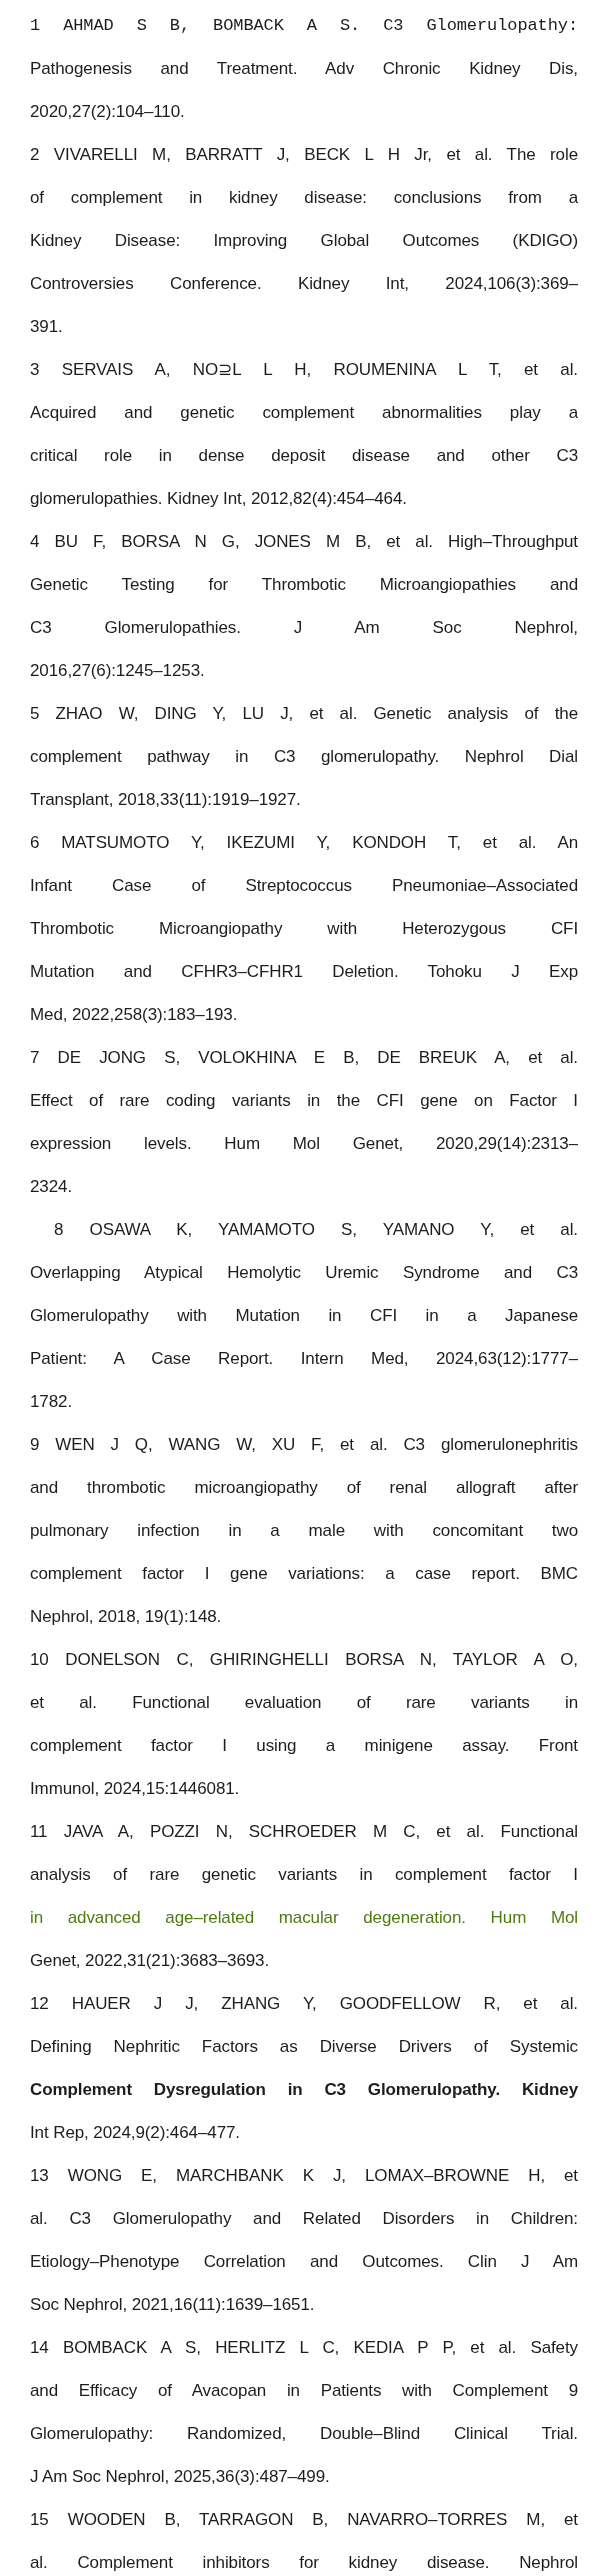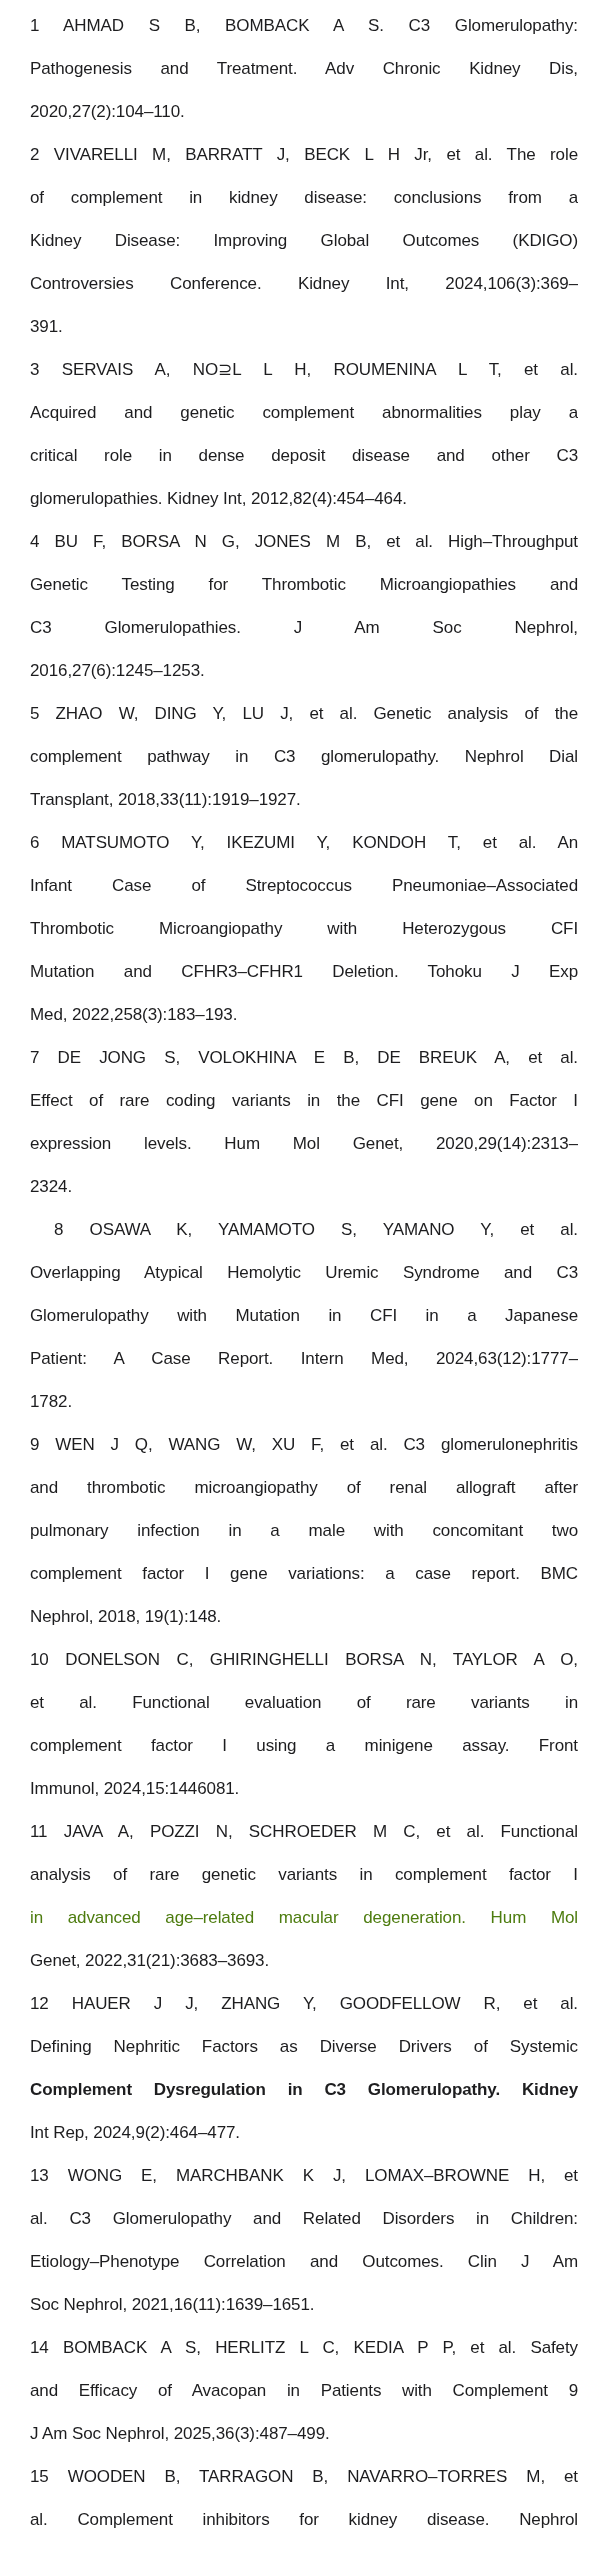--- a/index.html
+++ b/index.html
@@ -33,21 +33,21 @@
   }
   .line.last {
     text-align-last: left;
   }
 </style>
 </head>
 <body style="background: rgb(255, 255, 255);">
 
 <div class="doc" id="doc">
     <div class="reference">
-      <div class="line" style="color: rgb(29, 29, 31);">1 AHMAD S B, BOMBACK A S. C3 Glomerulopathy:</div>
+      <div class="line" style="color: rgb(29, 29, 31); font-family: Liberation Mono, monospace;">1 AHMAD S B, BOMBACK A S. C3 Glomerulopathy:</div>
       <div class="line" style="color: rgb(29, 29, 31);">Pathogenesis and Treatment. Adv Chronic Kidney Dis,</div>
       <div class="line last" style="color: rgb(29, 29, 31);">2020,27(2):104–110.</div>
     </div>
     <div class="reference">
       <div class="line" style="color: rgb(29, 29, 31);">2 VIVARELLI M, BARRATT J, BECK L H Jr, et al. The role</div>
       <div class="line" style="color: rgb(29, 29, 31);">of complement in kidney disease: conclusions from a</div>
       <div class="line" style="color: rgb(29, 29, 31);">Kidney Disease: Improving Global Outcomes (KDIGO)</div>
       <div class="line" style="color: rgb(29, 29, 31);">Controversies Conference. Kidney Int, 2024,106(3):369–</div>
       <div class="line last" style="color: rgb(29, 29, 31);">391.</div>
     </div>
@@ -115,20 +115,21 @@
     </div>
     <div class="reference">
       <div class="line" style="color: rgb(29, 29, 31);">13 WONG E, MARCHBANK K J, LOMAX–BROWNE H, et</div>
       <div class="line" style="color: rgb(29, 29, 31);">al. C3 Glomerulopathy and Related Disorders in Children:</div>
       <div class="line" style="color: rgb(29, 29, 31);">Etiology–Phenotype Correlation and Outcomes. Clin J Am</div>
       <div class="line last" style="color: rgb(29, 29, 31);">Soc Nephrol, 2021,16(11):1639–1651.</div>
     </div>
     <div class="reference">
       <div class="line" style="color: rgb(29, 29, 31);">14 BOMBACK A S, HERLITZ L C, KEDIA P P, et al. Safety</div>
       <div class="line" style="color: rgb(29, 29, 31);">and Efficacy of Avacopan in Patients with Complement 9</div>
+      <div class="line" style="color: rgb(29, 29, 31);">Glomerulopathy: Randomized, Double–Blind Clinical Trial.</div>
       <div class="line last" style="color: rgb(29, 29, 31);">J Am Soc Nephrol, 2025,36(3):487–499.</div>
     </div>
     <div class="reference">
       <div class="line" style="color: rgb(29, 29, 31);">15 WOODEN B, TARRAGON B, NAVARRO–TORRES M, et</div>
       <div class="line" style="color: rgb(29, 29, 31);">al. Complement inhibitors for kidney disease. Nephrol</div>
     </div>
   </div>
 
 
 </body></html>

